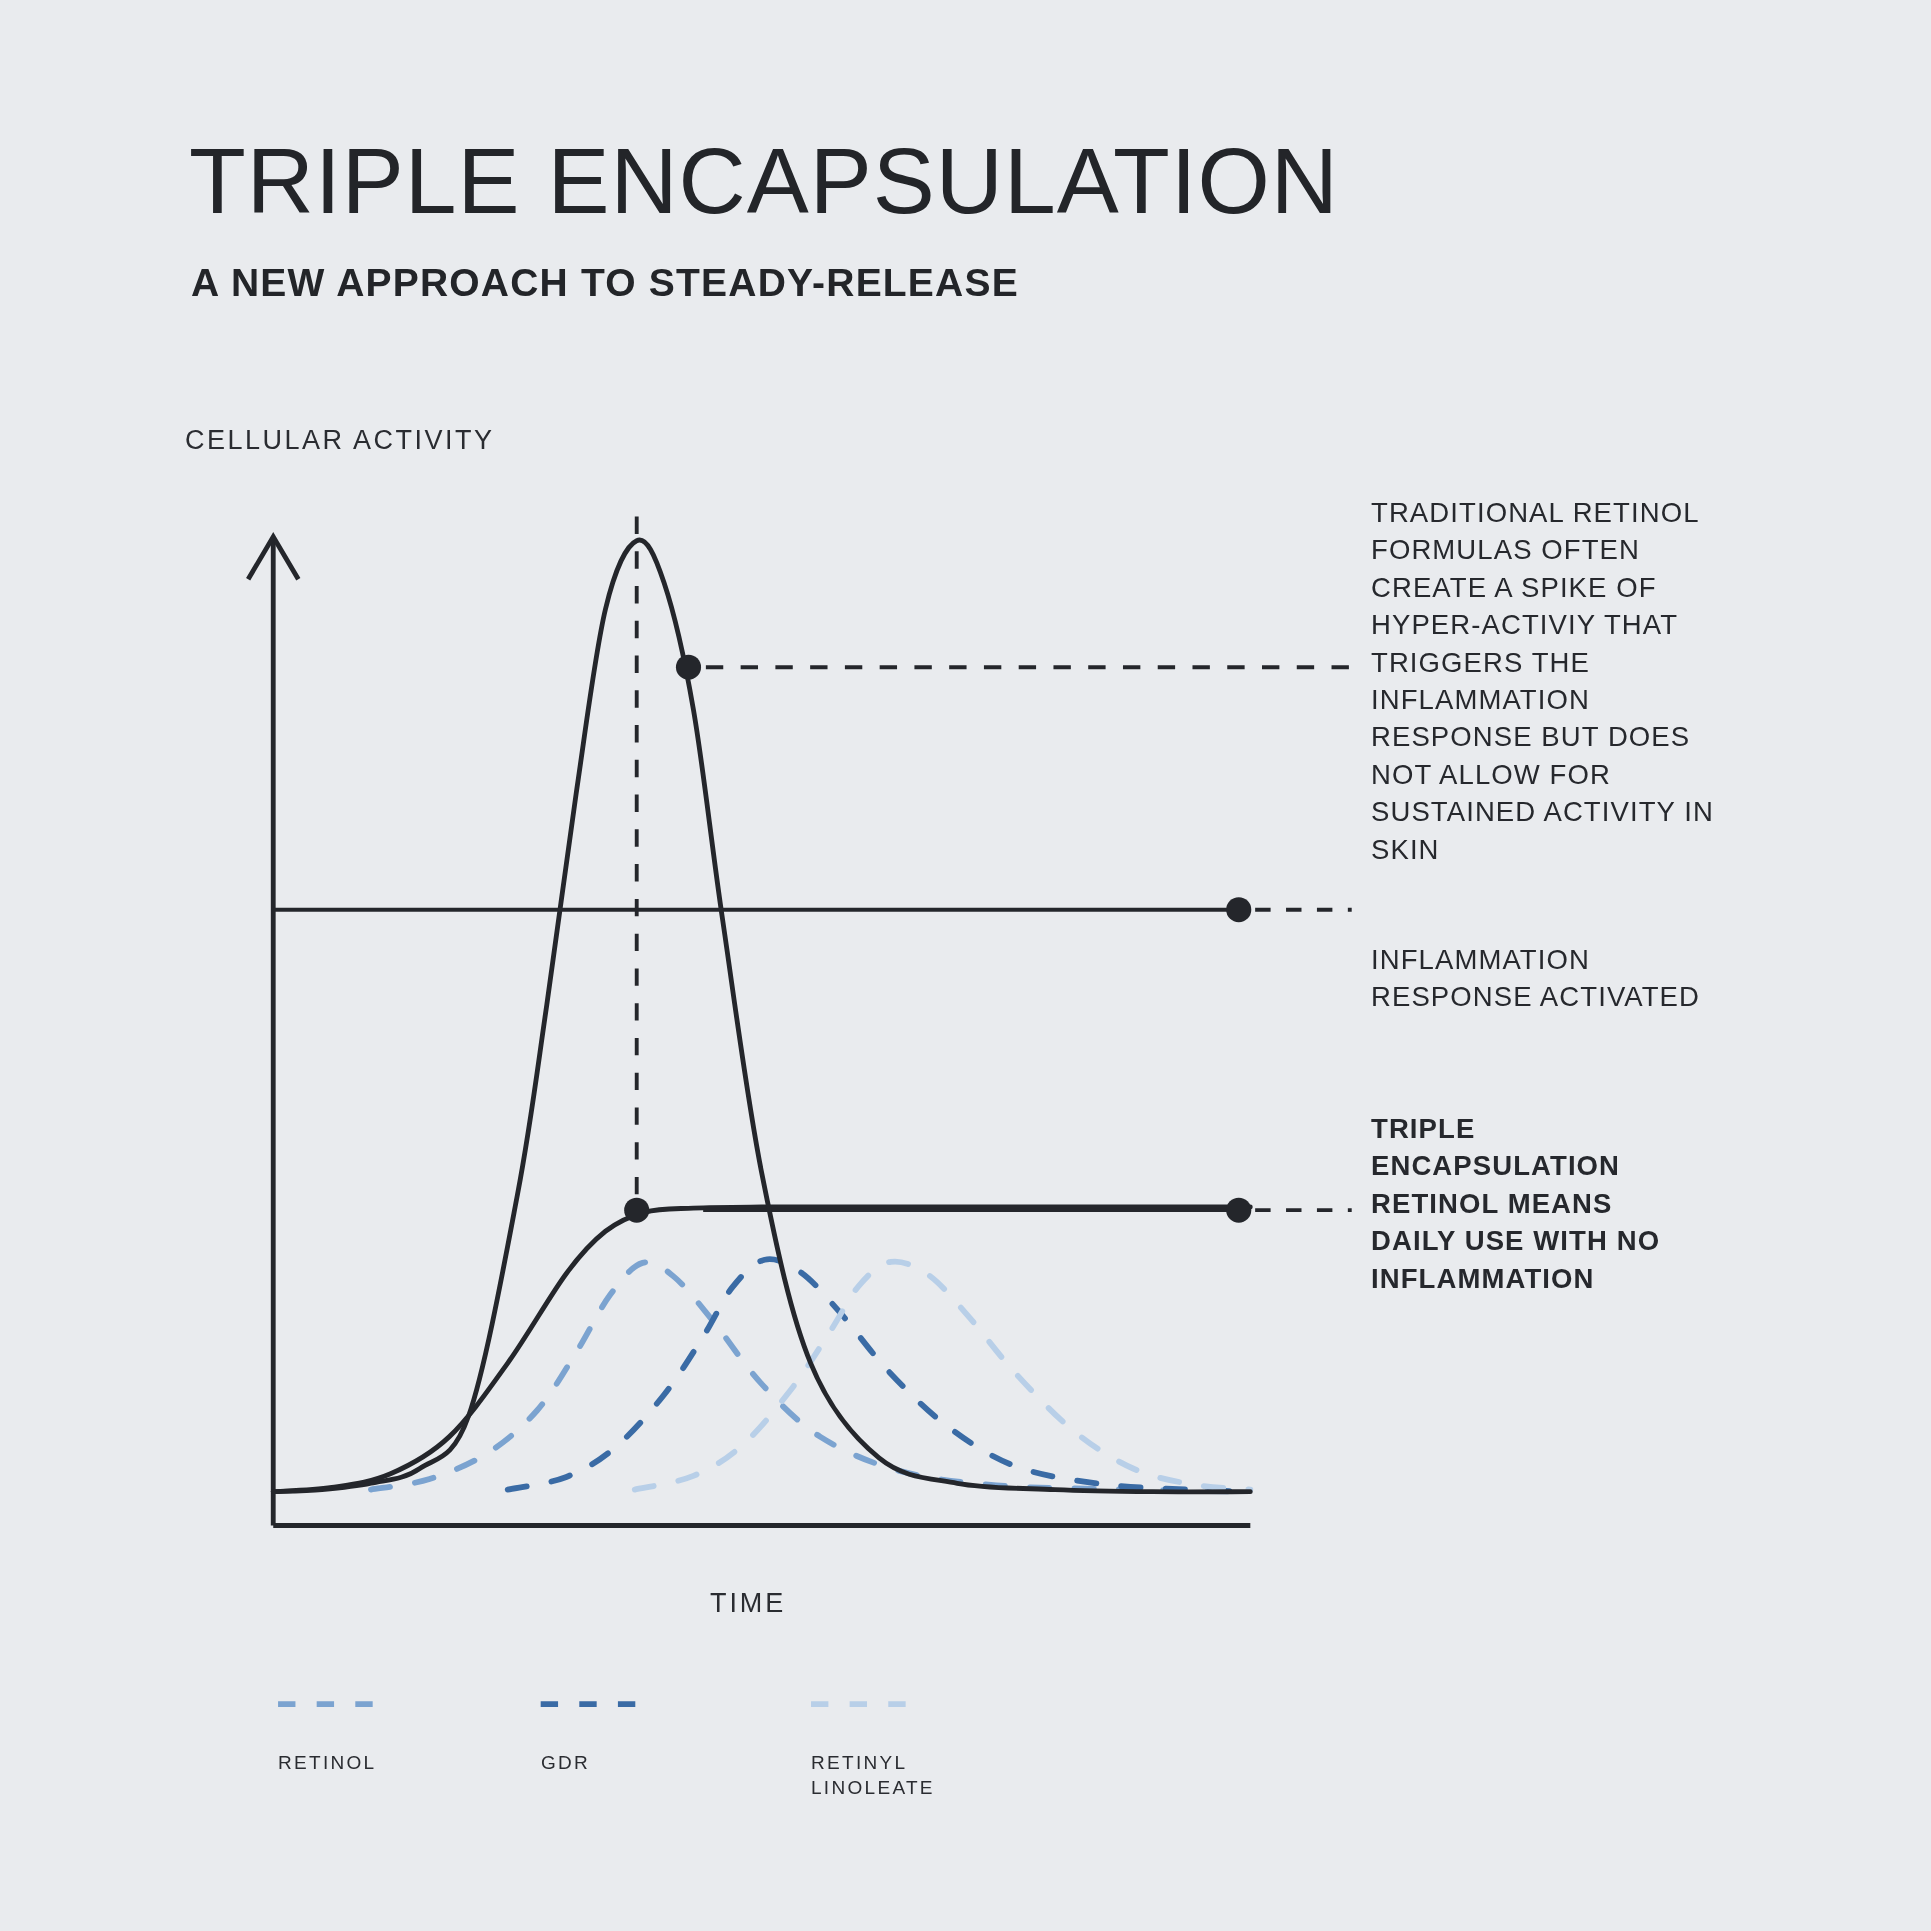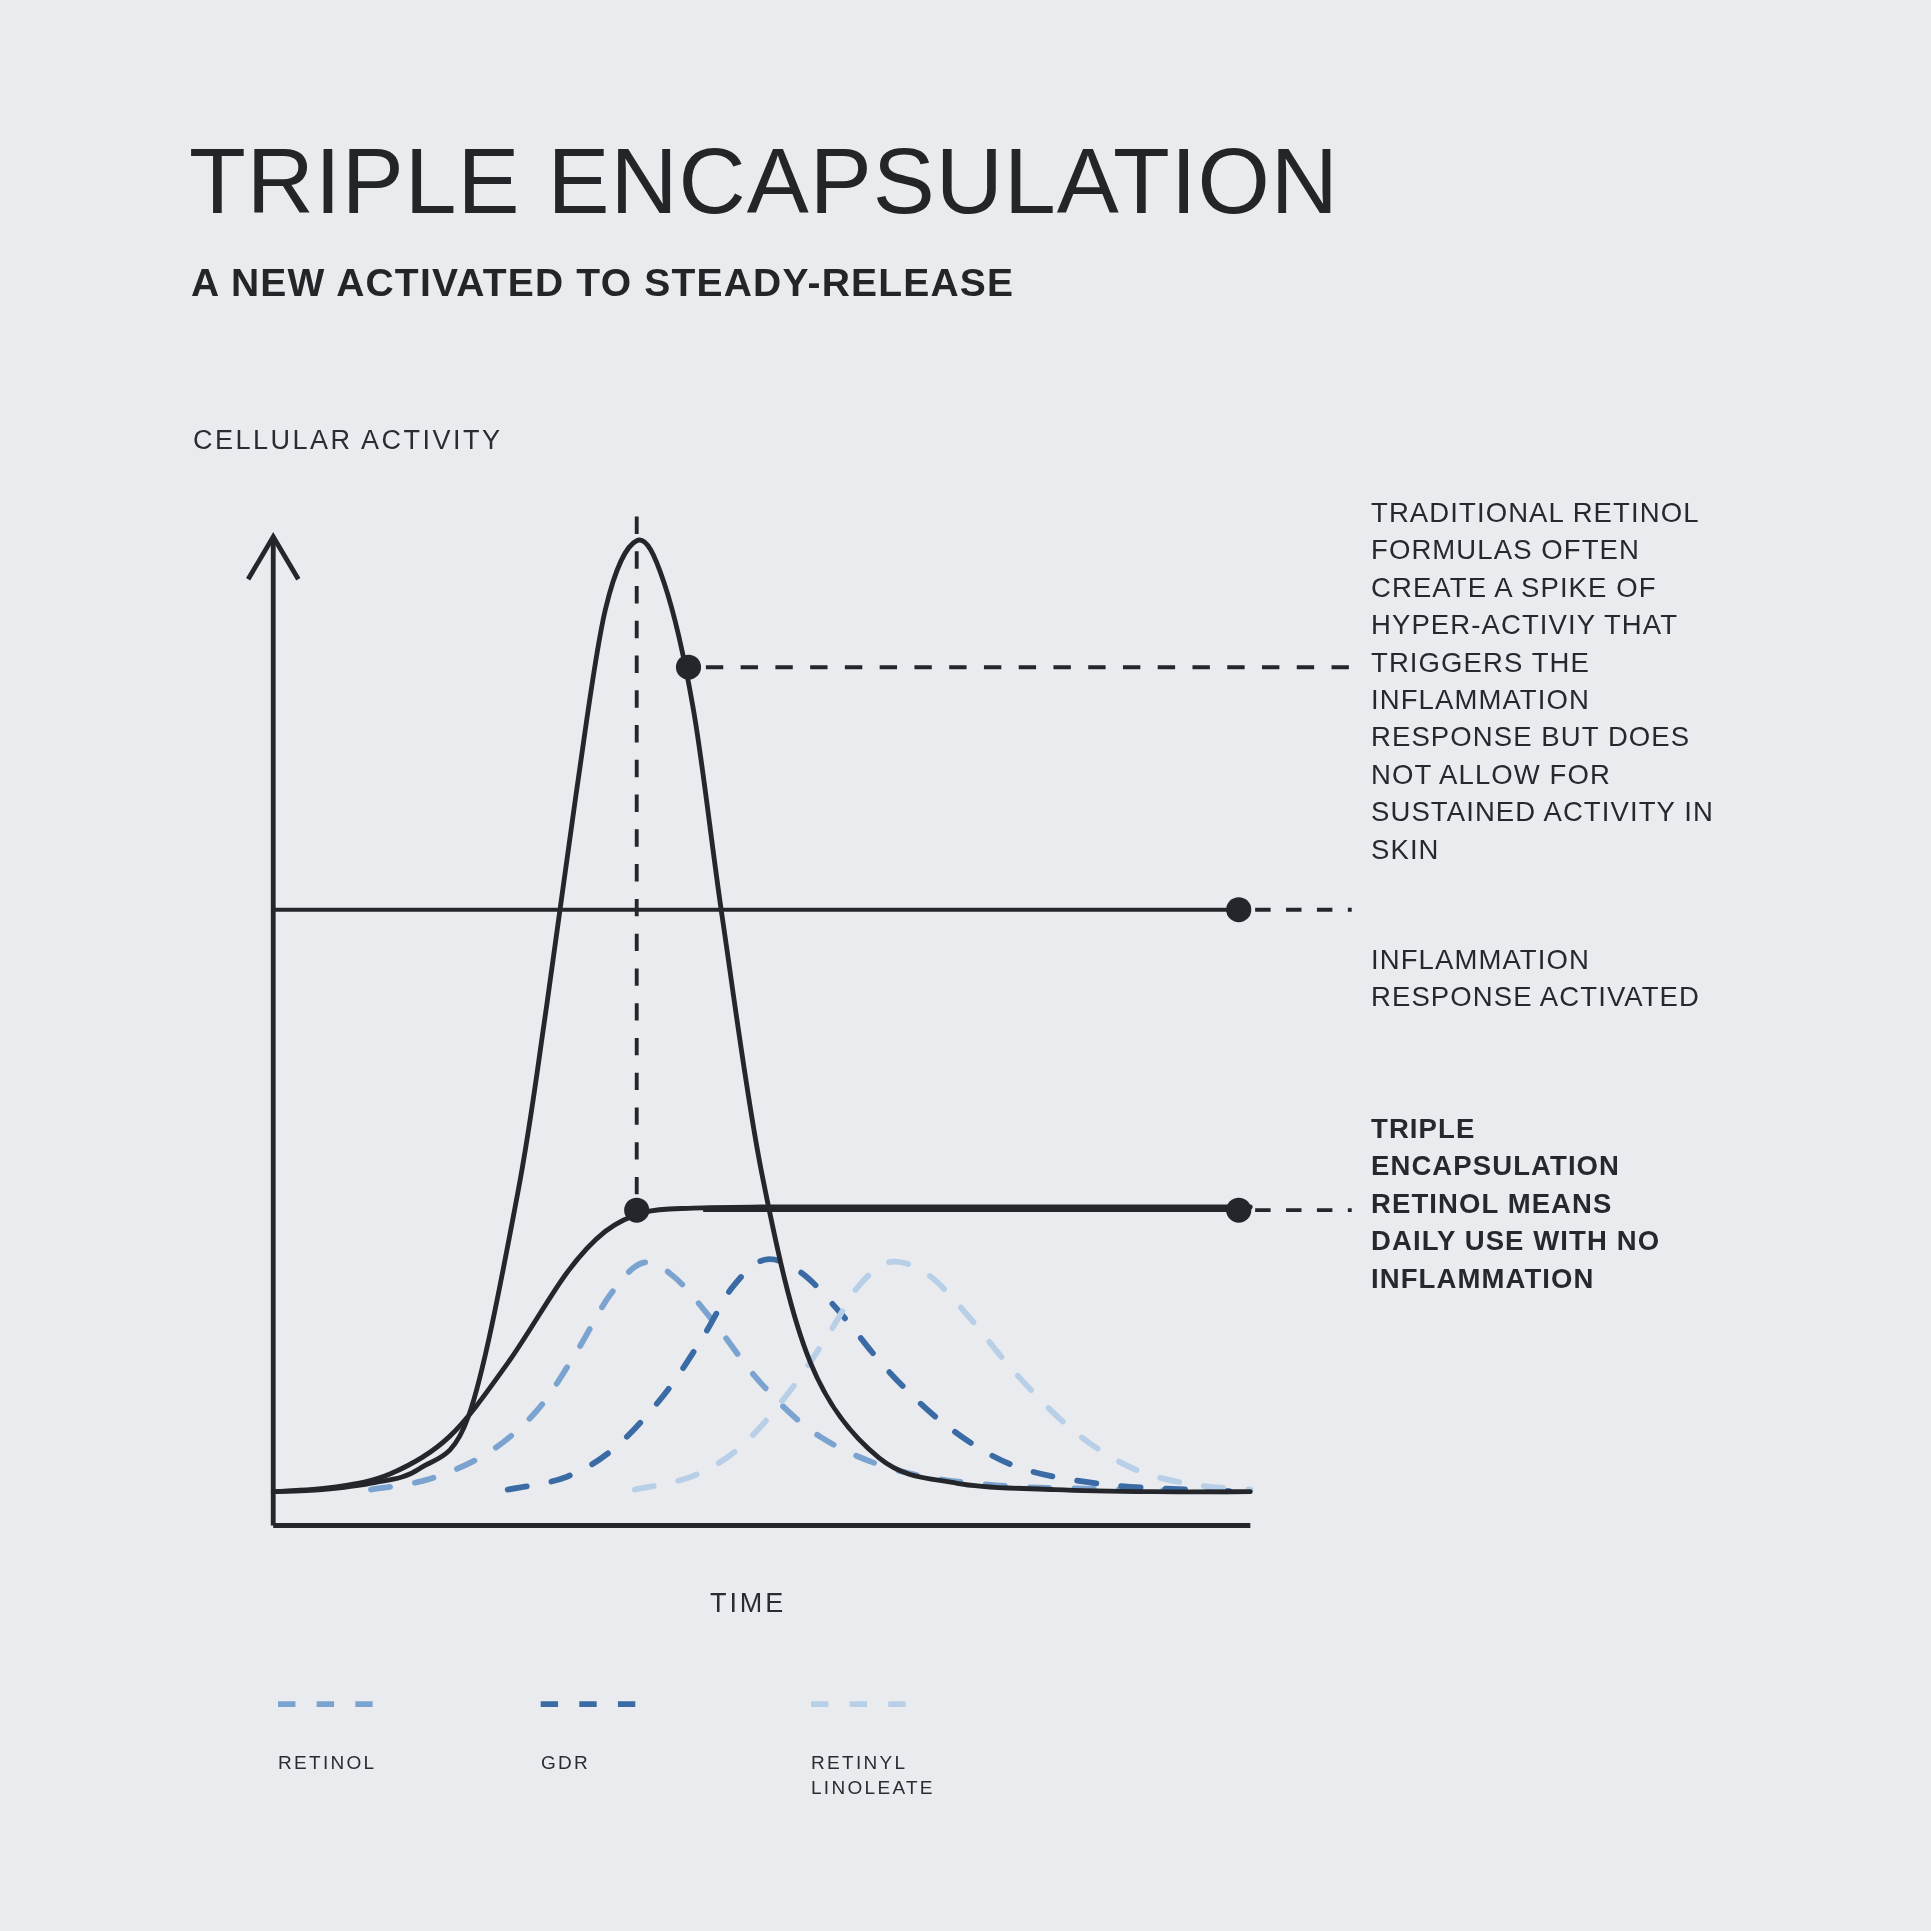--- a/index.html
+++ b/index.html
@@ -21,21 +21,21 @@
   .subtitle{
     position:absolute;left:191px;top:263px;
     font-size:39px;letter-spacing:1.2px;font-weight:700;
     color:#232529;line-height:1;white-space:nowrap;
   }
 
   .axis-label{
     position:absolute;font-size:27px;letter-spacing:2.5px;
     font-weight:400;color:#2a2c31;line-height:1.32;
   }
-  #ylabel{left:193px;top:423px;text-align:right;}
+  #ylabel{left:185px;top:423px;text-align:right;}
   #xlabel{left:710px;top:1559px;letter-spacing:2.9px;margin-top:27px;}
 
   .callout{
     position:absolute;font-size:27.5px;letter-spacing:1.1px;
     font-weight:400;color:#26282d;line-height:1.36;
   }
   #callout-top{left:610px;top:408px;letter-spacing:1.5px;line-height:1.37;}
   #callout-trad{left:1371px;top:494px;width:386px;}
   #callout-inflam{left:1371px;top:941px;width:386px;}
   #callout-triple{left:1371px;top:1110px;width:319px;font-weight:700;letter-spacing:1.1px;}
@@ -49,21 +49,21 @@
   #lg-2{left:811px;top:1750px;}
 
   svg{position:absolute;left:0;top:0;}
 </style>
 </head>
 <body>
 
 <div id="stage">
 
   <div class="title">TRIPLE ENCAPSULATION</div>
-  <div class="subtitle">A NEW ACTIVATED TO STEADY-RELEASE</div>
+  <div class="subtitle">A NEW APPROACH TO STEADY-RELEASE</div>
 
   <div class="axis-label" id="ylabel">CELLULAR ACTIVITY</div>
   <div class="axis-label" id="xlabel">TIME</div>
 
   <div class="callout" id="callout-trad">TRADITIONAL RETINOL FORMULAS OFTEN CREATE A SPIKE OF HYPER-ACTIVIY THAT TRIGGERS THE INFLAMMATION RESPONSE BUT DOES NOT ALLOW FOR SUSTAINED ACTIVITY IN SKIN</div>
   <div class="callout" id="callout-inflam">INFLAMMATION RESPONSE ACTIVATED</div>
   <div class="callout" id="callout-triple">TRIPLE ENCAPSULATION RETINOL MEANS DAILY USE WITH NO INFLAMMATION</div>
 
   <div class="legend-label" id="lg-0">RETINOL</div>
   <div class="legend-label" id="lg-1">GDR</div>

